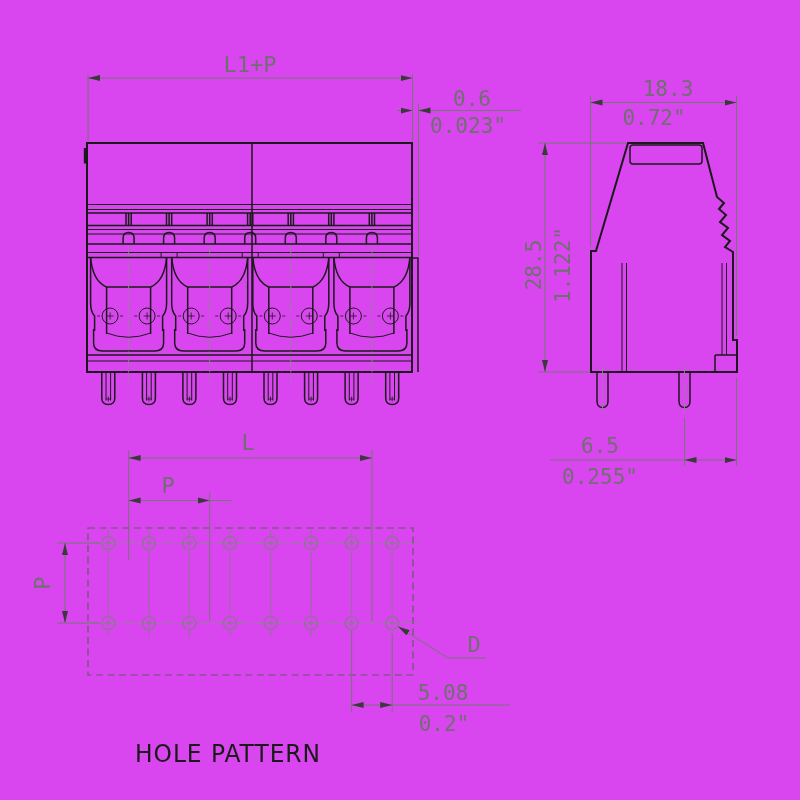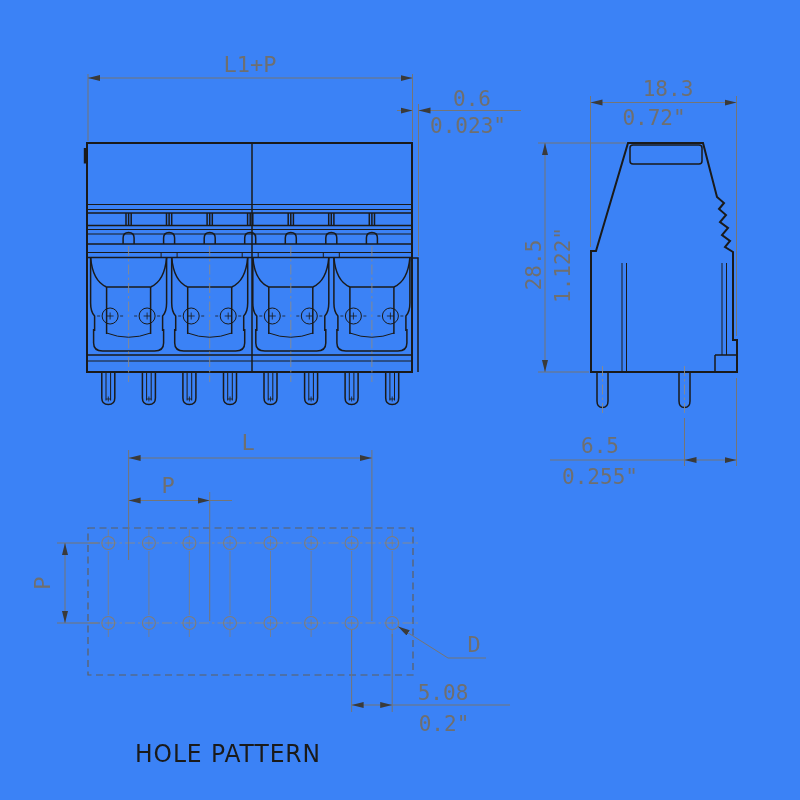--- a/index.html
+++ b/index.html
@@ -1,16 +1,16 @@
 <!DOCTYPE html>
 <html><head>
 <meta charset="utf-8">
 <style>
   html,body{margin:0;padding:0;background:#ffffff;}
-  .stage{position:relative;width:800px;height:800px;background:#3b82f6;overflow:hidden;
+  .stage{position:relative;width:800px;height:800px;background:#d946ef;overflow:hidden;
          font-family:"DejaVu Sans Mono", monospace;}
   svg{display:block;}
   
   .bl  {stroke:#1a1a1a;fill:none;stroke-width:2;}       
   .bl1 {stroke:#1a1a1a;fill:none;stroke-width:1.5;}     
   .bl0 {stroke:#1a1a1a;fill:none;stroke-width:1;}       
   .blh {stroke:#1a1a1a;fill:none;stroke-width:0.8;}     
   .dim {stroke:#757575;fill:none;stroke-width:1;}       
   .cl  {stroke:#8a8a8a;fill:none;stroke-width:0.9;stroke-dasharray:10 3 2.5 3;} 
   .gl  {stroke:#7d7d7d;fill:none;stroke-width:1.1;}     

